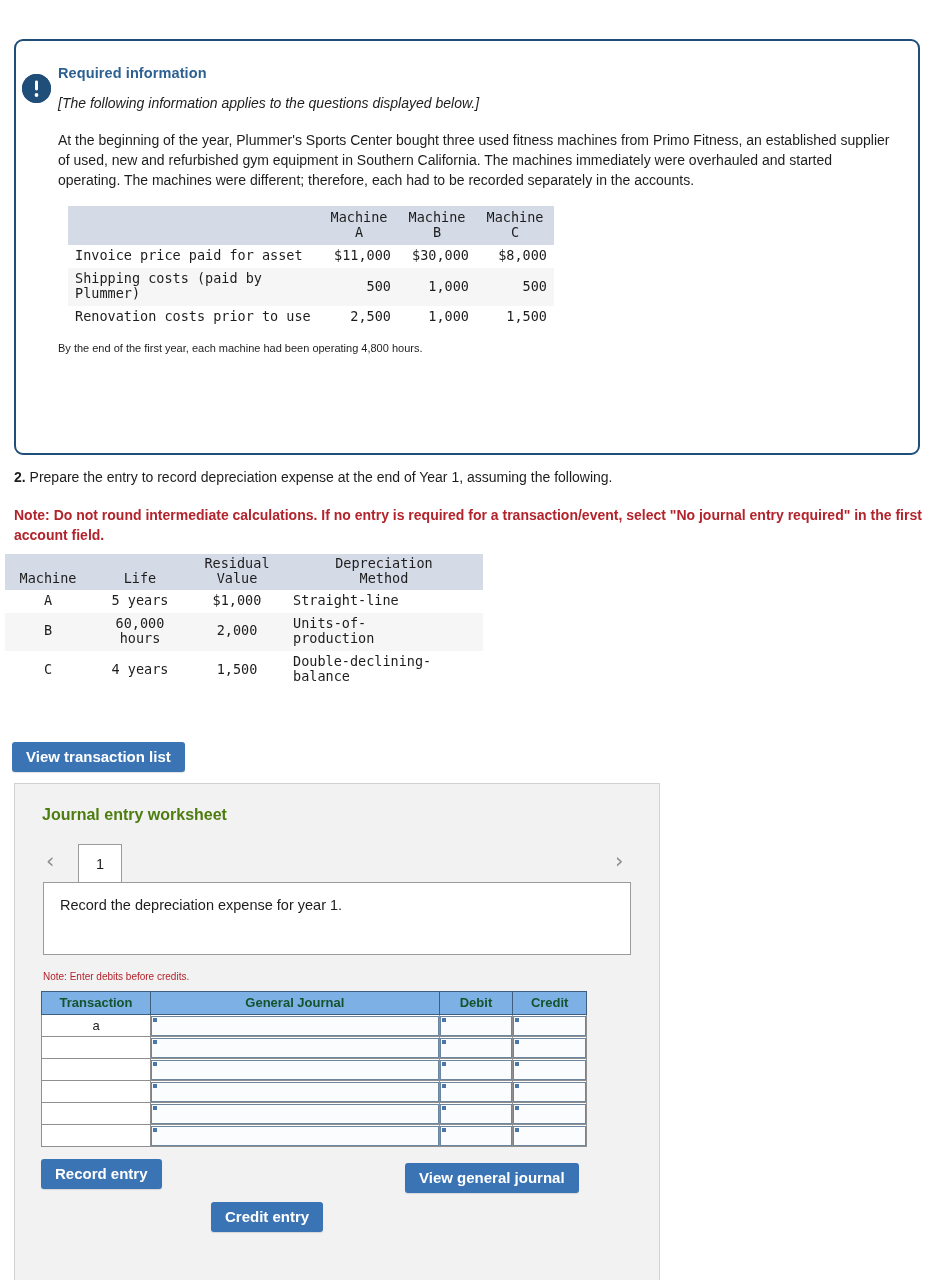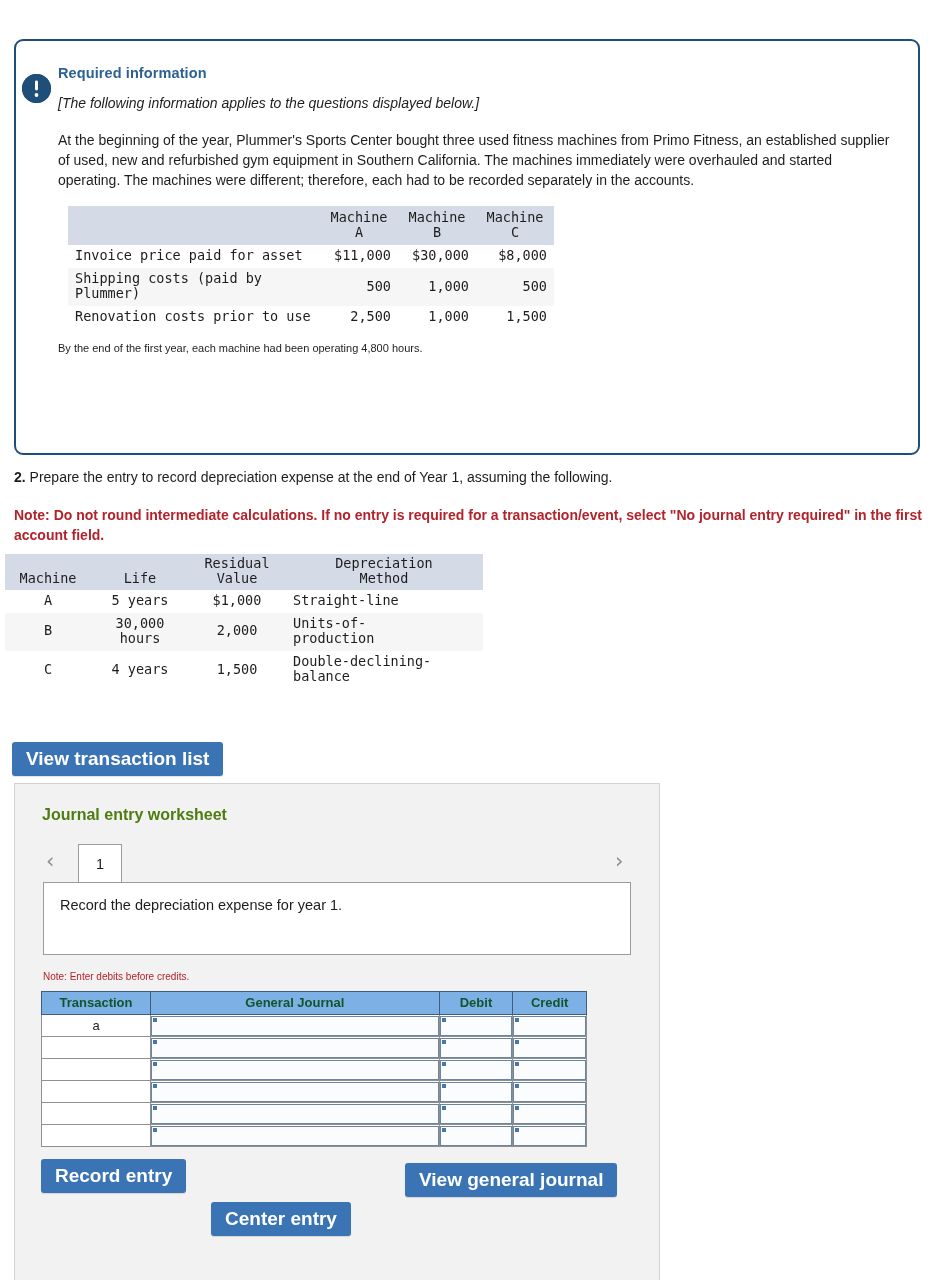--- a/index.html
+++ b/index.html
@@ -126,21 +126,21 @@
   .est-table .c-machine { width: 86px; }
   .est-table .c-life { width: 98px; }
   .est-table .c-res { width: 96px; }
   .est-table .c-meth { width: 198px; }
 
   
   .btn {
     display: inline-block;
     background: #3b74b4;
     color: #ffffff;
-    font-size: 19px;
+    font-size: 15px;
     font-weight: bold;
     border: none;
     border-radius: 3px;
     padding: 7px 14px 8px 14px;
     cursor: pointer;
     font-family: "Liberation Sans", sans-serif;
     box-shadow: 0 1px 1px rgba(0,0,0,.12);
     line-height: 1;
   }
 
@@ -342,21 +342,21 @@
       <tbody>
         <tr>
           <td>A</td>
           <td>5 years</td>
           <td>$1,000</td>
           <td class="method">Straight-line</td>
         </tr>
         <tr class="alt">
           <td>B</td>
           <td>
-            <span>30,000</span><br>
+            <span>60,000</span><br>
             <span>hours</span>
           </td>
           <td>2,000</td>
           <td class="method">
             <span>Units-of-</span><br>
             <span>production</span>
           </td>
         </tr>
         <tr>
           <td>C</td>
@@ -478,18 +478,18 @@
                 <span class="cell-input"></span>
               </td>
           </tr>
         </tbody>
       </table>
     </div>
 
     <div class="jw-btns">
       <button class="btn b-record">Record entry</button>
       <button class="btn b-viewgj">View general journal</button>
-      <button class="btn b-clear">Center entry</button>
+      <button class="btn b-clear">Credit entry</button>
     </div>
 
   </div>
 
 </div>
 
 </body></html>

